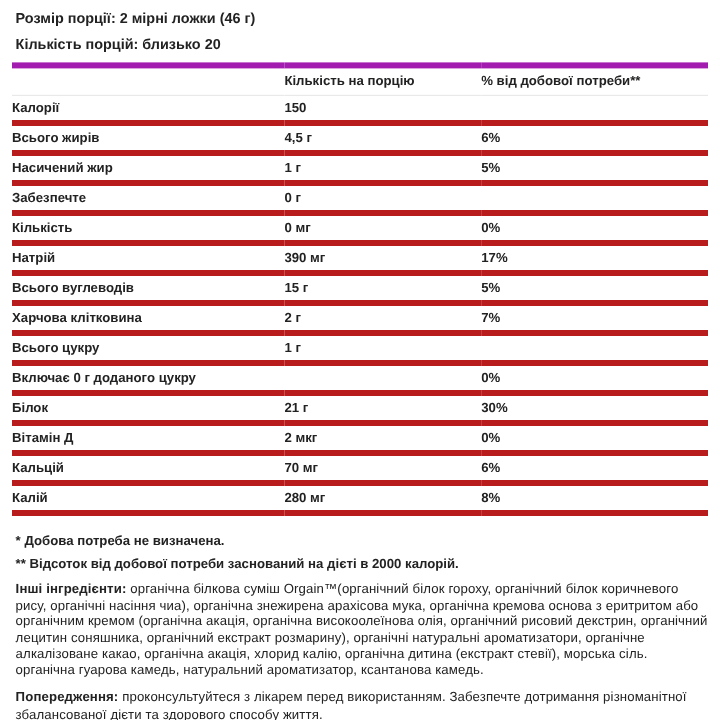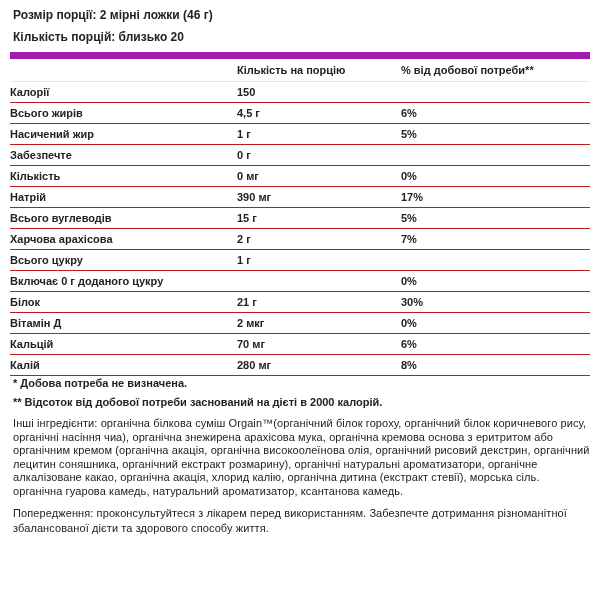--- a/index.html
+++ b/index.html
@@ -37,47 +37,48 @@
     font-size: 11px;
     font-weight: 700;
     text-align: left;
     padding: 0;
     vertical-align: middle;
     white-space: nowrap;
     overflow: hidden;
   }
   table.facts thead th {
     height: 22px;
-    border-top: 7px solid #a21caf;
+    border-top: 5px solid #a21caf;
     border-bottom: 1px solid #e9e9e9;
   }
   table.facts tbody td {
     height: 20px;
-    border-bottom: 1px solid #b91c1c;
+    border-bottom: 5px solid #b91c1c;
   }
   .c1 { width: 227px; padding-left: 3px; }
   .c2 { width: 164px; }
   .c3 { width: auto; }
   .footnote {
     font-size: 11px;
     font-weight: 700;
     line-height: 14px;
     margin: 0 0 5px 3px;
   }
   .footnote.first {
+    margin-top: 14px;
   }
   .para {
     font-size: 11px;
     font-weight: 400;
     line-height: 13.5px;
     margin: 0 0 0 3px;
     letter-spacing: 0.1px;
   }
   .para .plabel {
-    font-weight: 400;
+    font-weight: 700;
   }
   .para.ingredients { margin-top: 8px; }
   .para.no-contain  { margin-top: 6px; line-height: 14px; }
   .para.warning     { margin-top: 8px; line-height: 14.5px; }
 </style>
 </head>
 <body>
 
 <div class="page">
 
@@ -129,21 +130,21 @@
     <td class="c3">17%</td>
   </tr>
 
   <tr>
     <td class="c1">Всього вуглеводів</td>
     <td class="c2">15 г</td>
     <td class="c3">5%</td>
   </tr>
 
   <tr>
-    <td class="c1">Харчова арахісова</td>
+    <td class="c1">Харчова клітковина</td>
     <td class="c2">2 г</td>
     <td class="c3">7%</td>
   </tr>
 
   <tr>
     <td class="c1">Всього цукру</td>
     <td class="c2">1 г</td>
     <td class="c3"></td>
   </tr>
 

